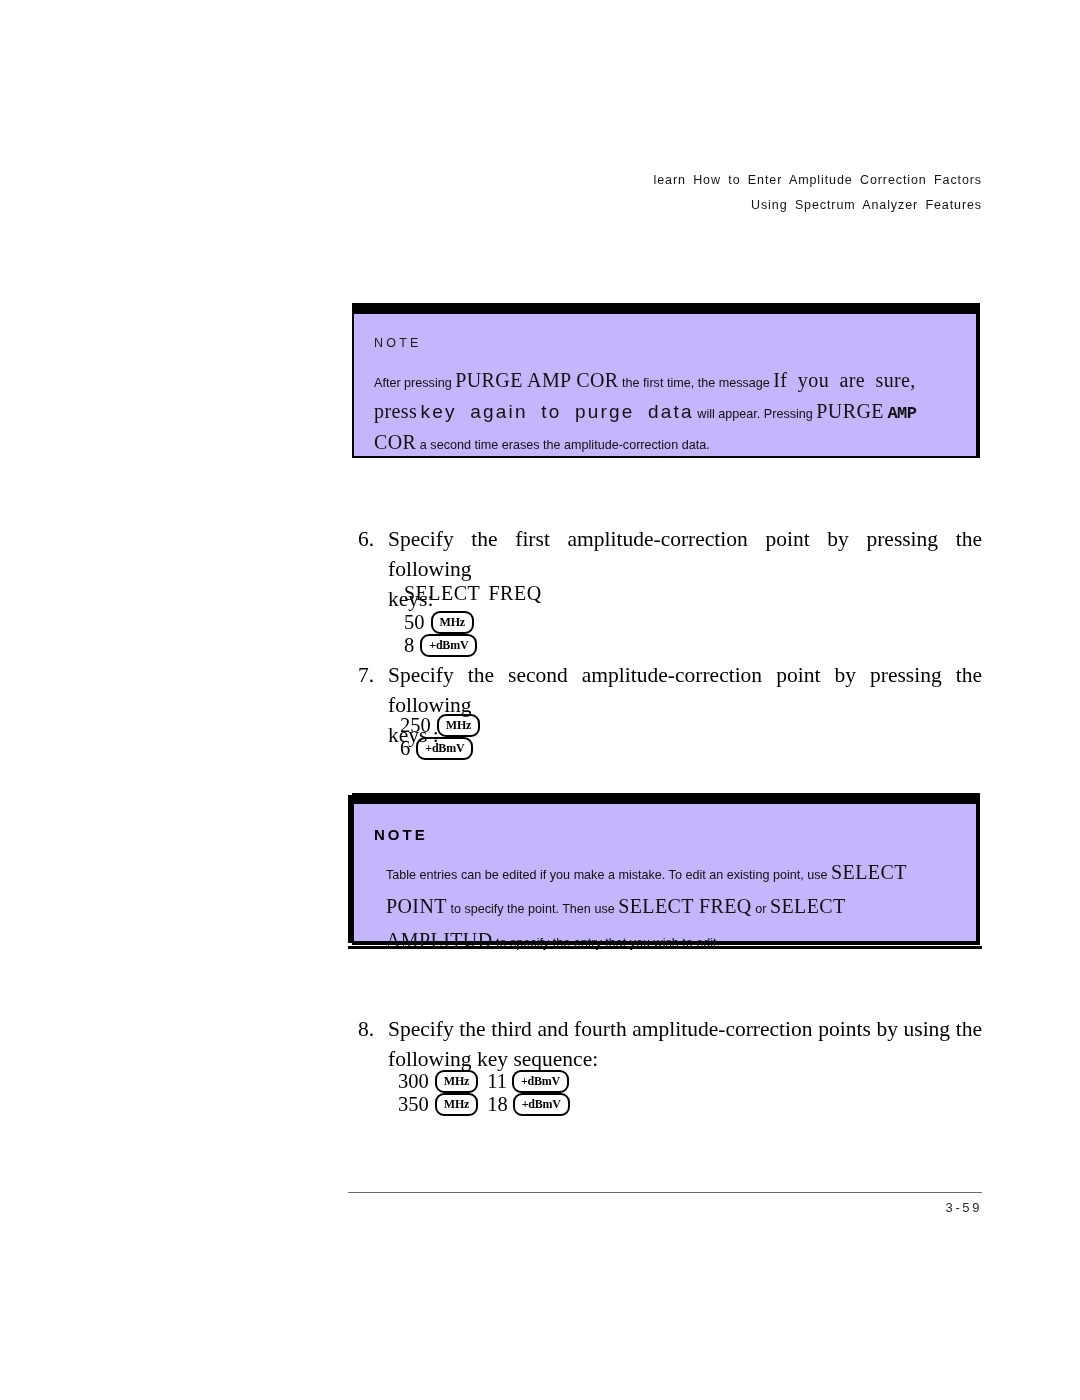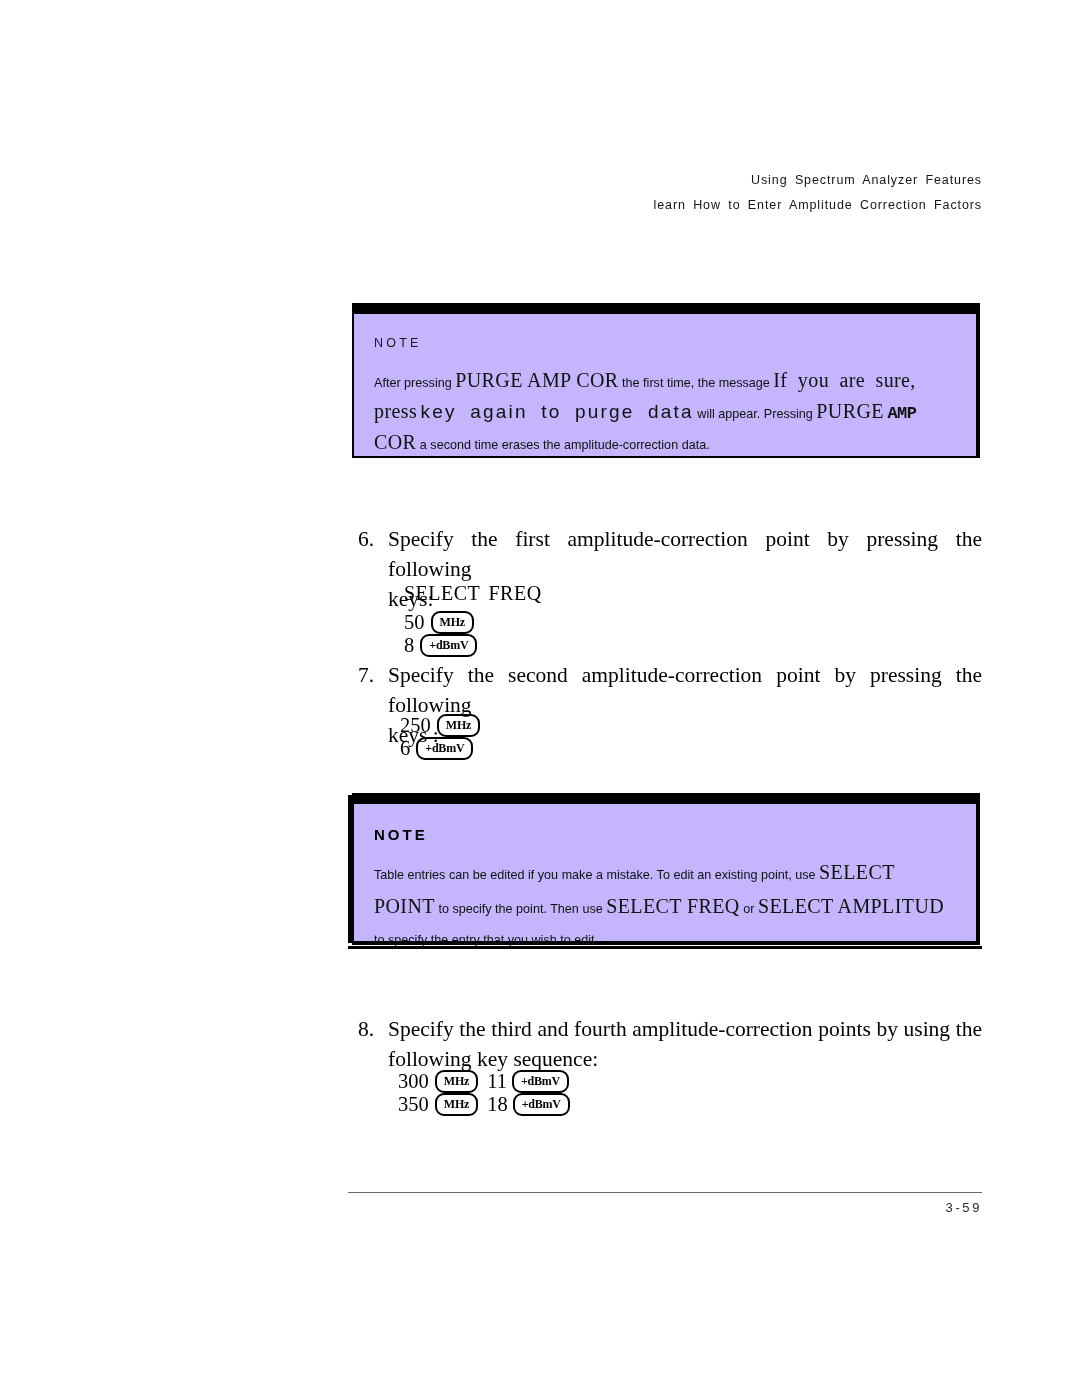--- a/index.html
+++ b/index.html
@@ -99,20 +99,21 @@
     margin-bottom: 14px;
   }
   .note-body {
     font-family: "Liberation Sans", sans-serif;
     font-size: 12.6px;
     line-height: 28px;
     color: #111111;
   }
   .note-body-2 {
     line-height: 31px;
+    margin-left: 12px;
   }
 
   
   .sans-sm { font-family: Liberation Sans, sans-serif; font-size: 12.6px; }
   .serif-lg {
     font-family: "Liberation Serif", serif;
     font-size: 20px;
     letter-spacing: 0.4px;
   }
   .serif-lg-sp {
@@ -234,22 +235,22 @@
     letter-spacing: 2.6px;
     color: #2a2a2a;
   }
 </style>
 </head>
 <body>
 
 <div class="page">
 
   <div class="header">
+    <div class="header-line">learn How to Enter Amplitude Correction Factors</div>
     <div class="header-line">Using Spectrum Analyzer Features</div>
-    <div class="header-line">learn How to Enter Amplitude Correction Factors</div>
   </div>
 
   <div class="note-box note-box-1">
     <div class="note-inner">
       <div class="note-title">NOTE</div>
       <div class="note-body">
         <span class="sans-sm">After pressing</span>
         <span class="serif-lg">PURGE AMP COR</span>
         <span class="sans-sm">the first time, the message</span>
         <span class="serif-lg-sp">If you are sure, press</span>

